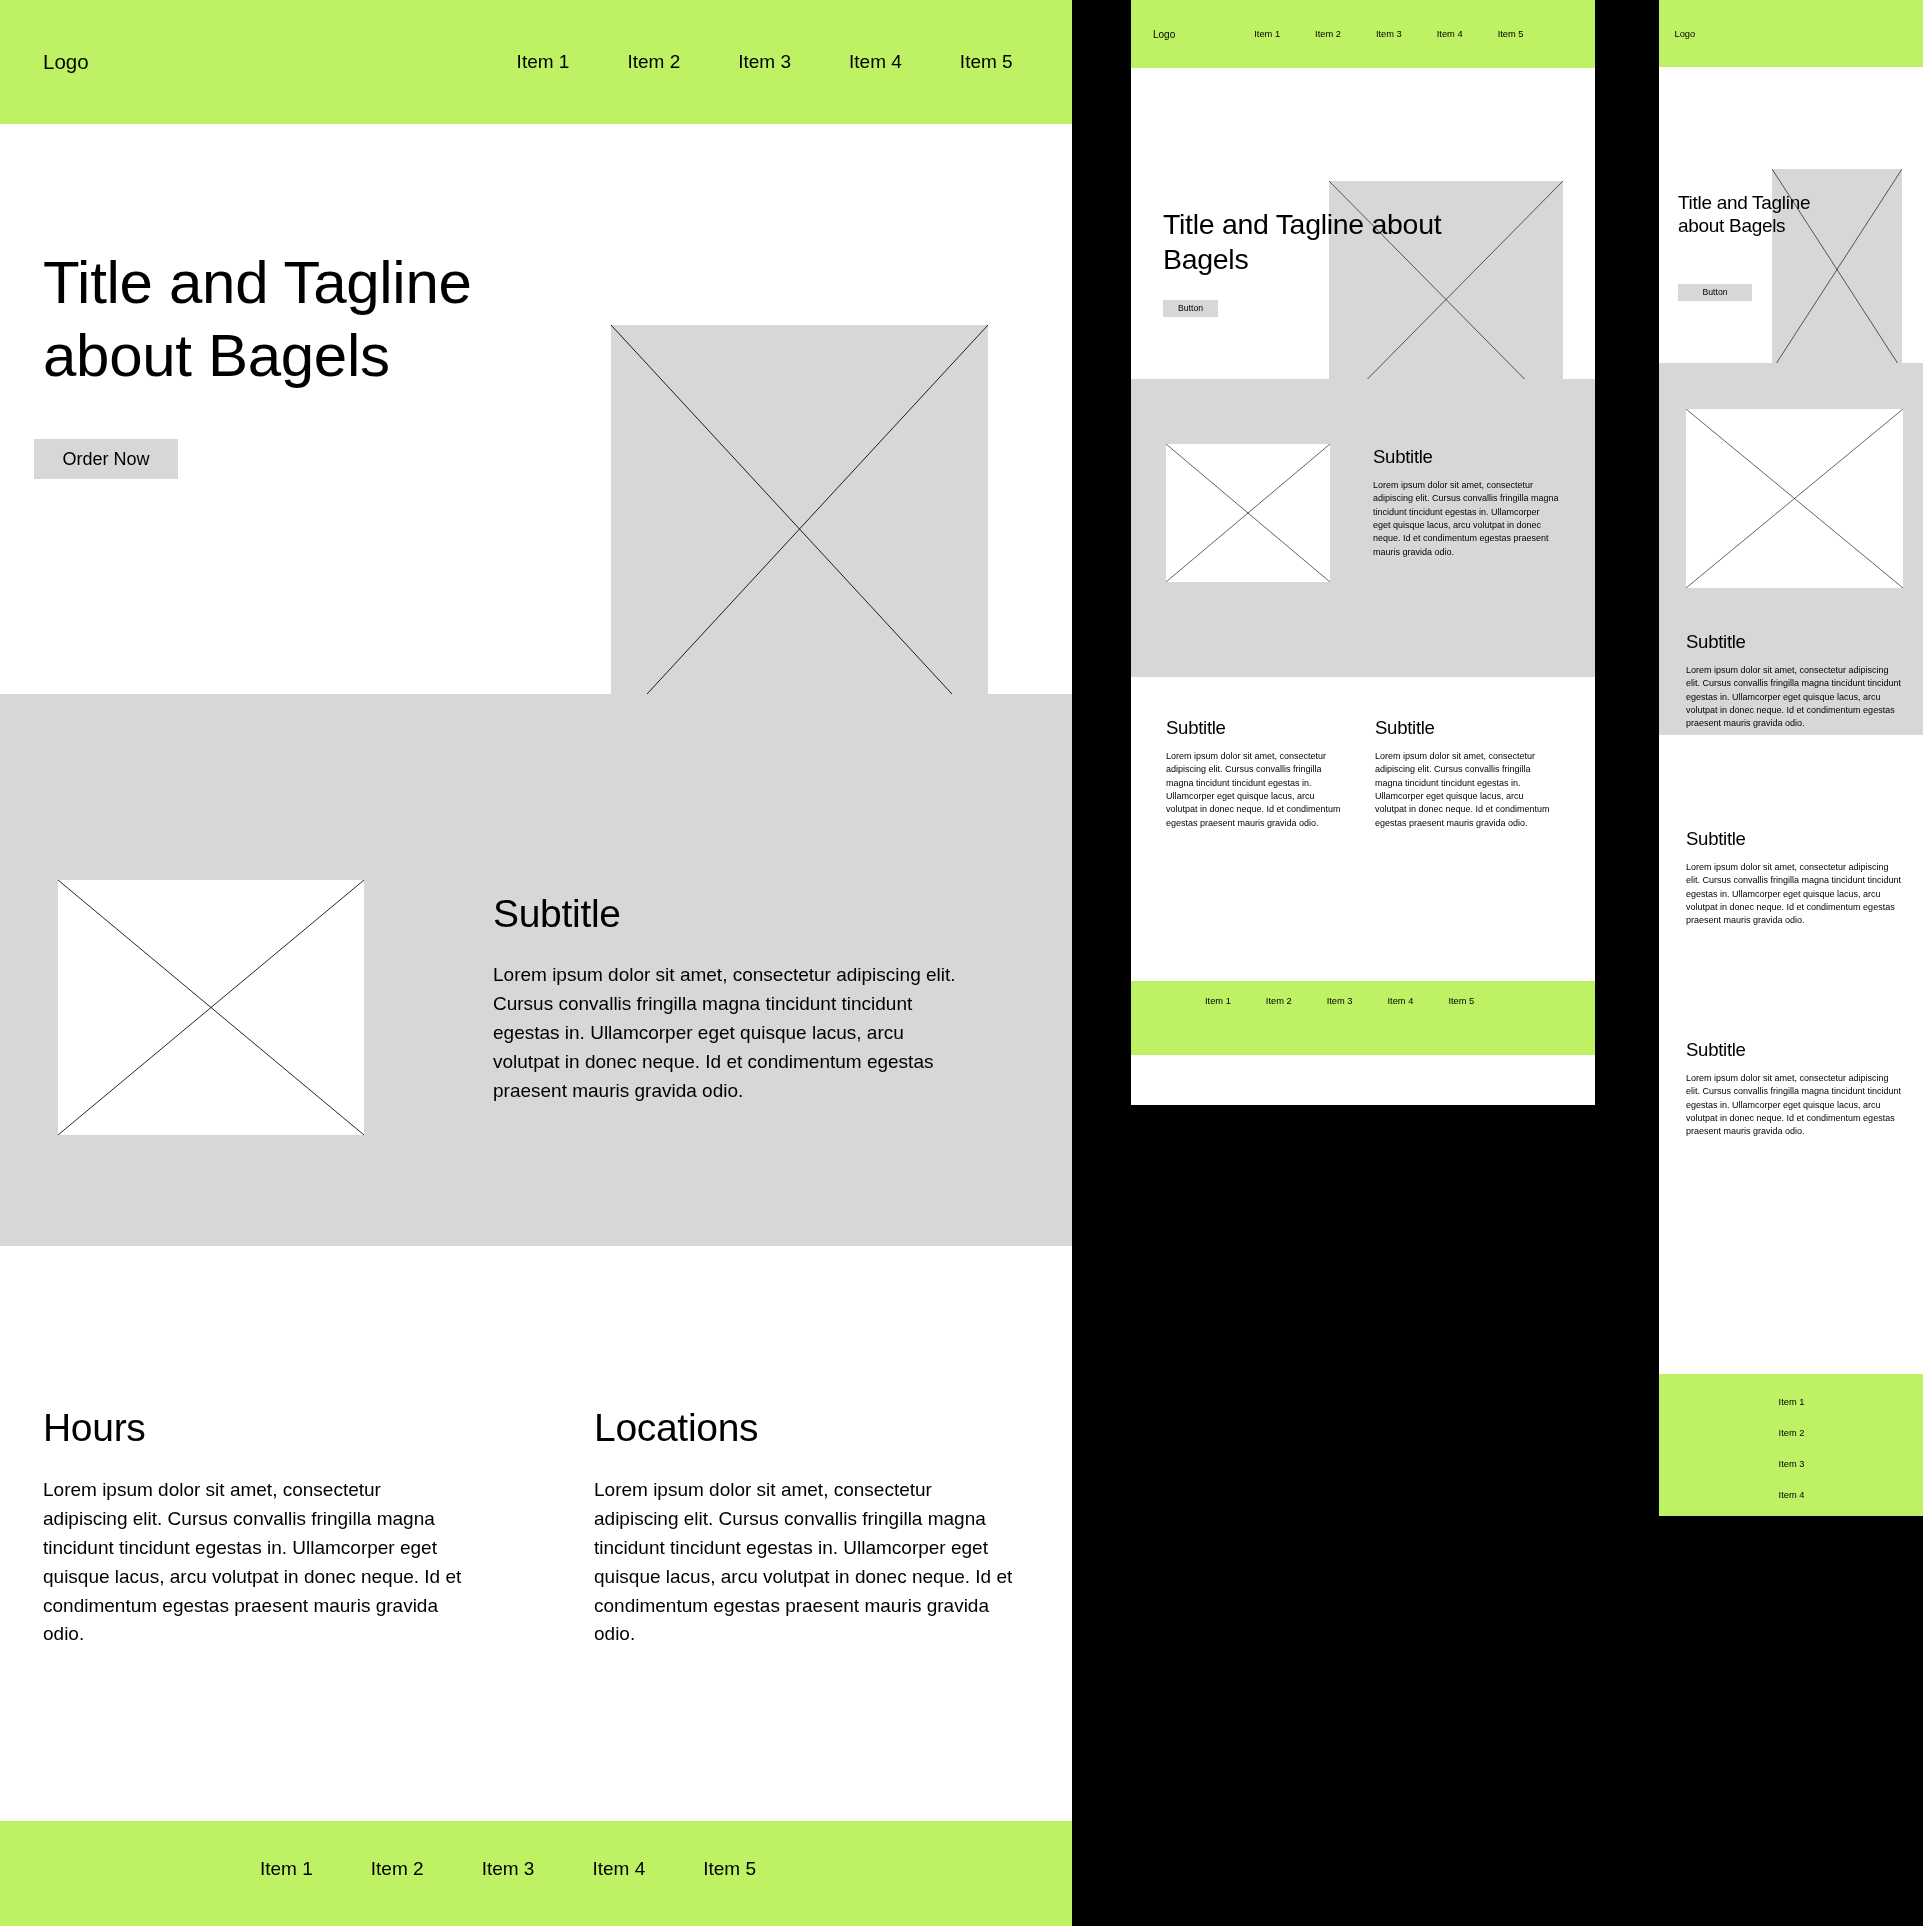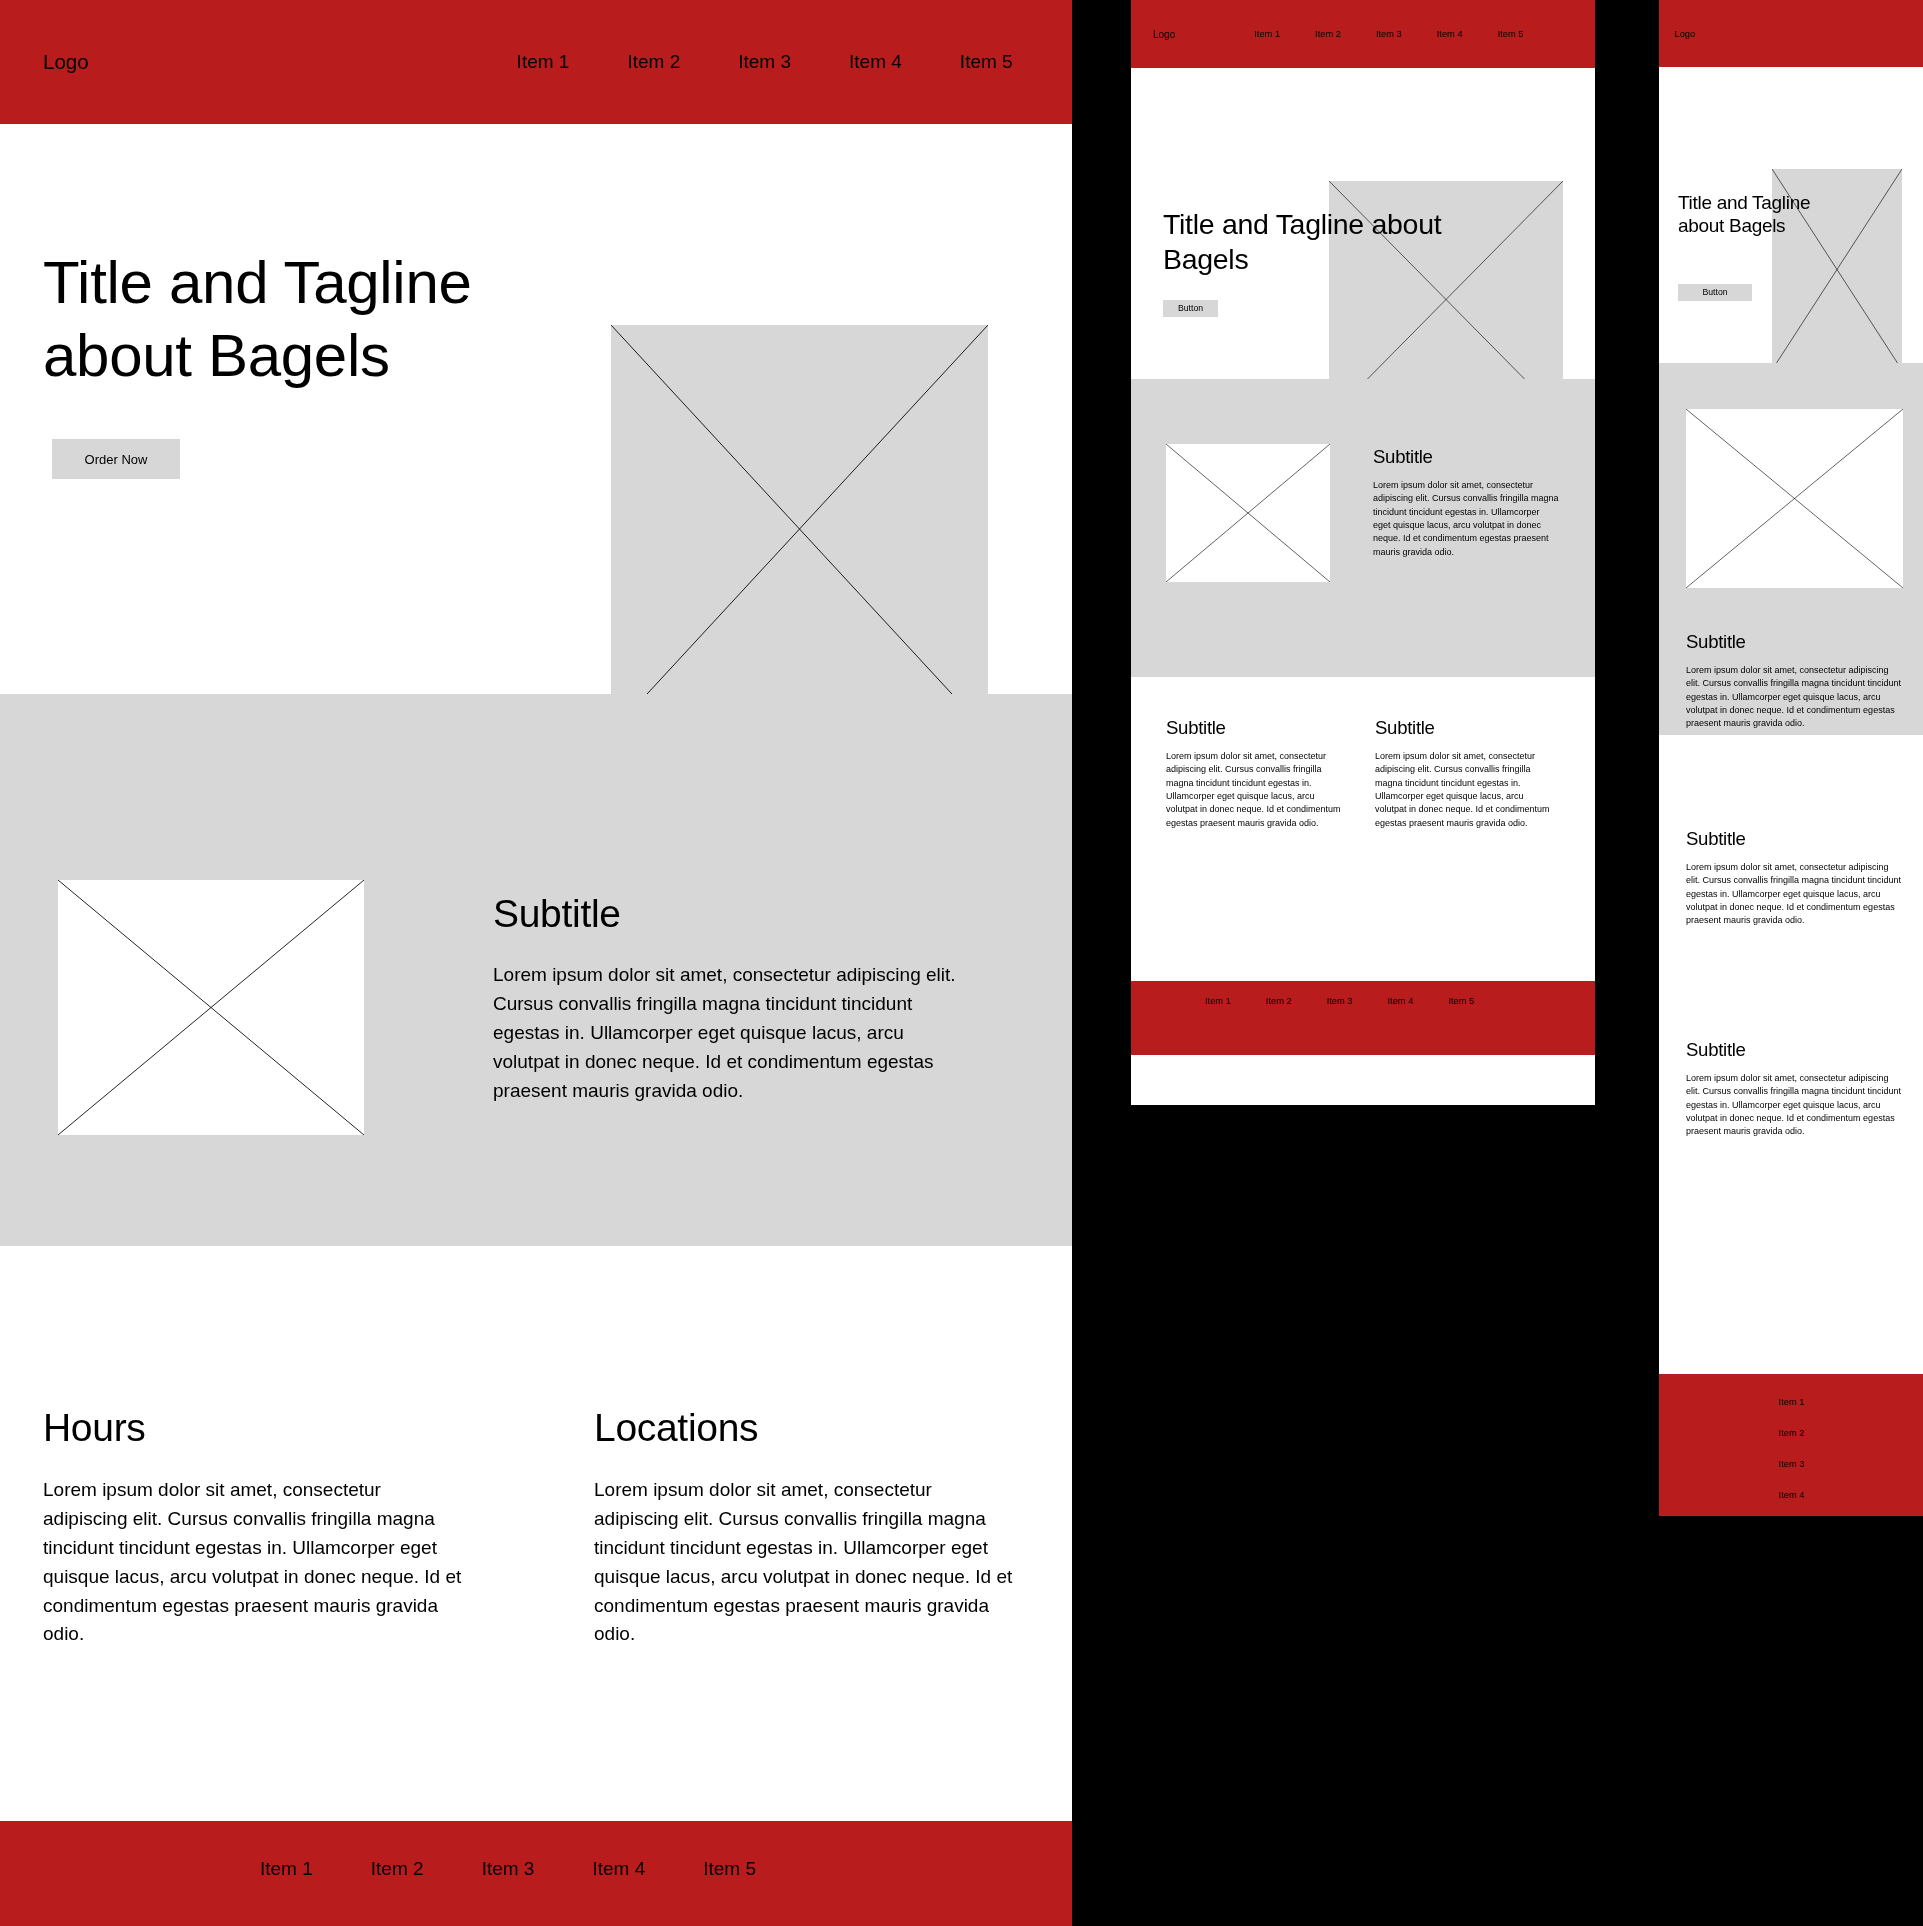--- a/index.html
+++ b/index.html
@@ -12,21 +12,21 @@
   }
   .stage {
     position: relative;
     width: 1924px;
     height: 1926px;
     background: #000000;
   }
 
   
   .panel { position: absolute; background: #ffffff; overflow: hidden; }
-  .bar-grey { background: #b91c1c; }
+  .bar-grey { background: #bef264; }
   .sect-white { background: #ffffff; }
   .sect-grey { background: #d7d7d7; }
 
   .ph { position: relative; display: block; }
   .ph svg { display: block; width: 100%; height: 100%; }
 
   .btn {
     display: inline-block;
     background: #d7d7d7;
     color: #000;
@@ -55,22 +55,22 @@
   #desktop .navlink { font-size: 19px; }
 
   #desktop .hero {
     height: 570px; position: relative; padding: 0 43px;
   }
   #desktop .hero-title {
     position: absolute; left: 43px; top: 122px;
     font-size: 60px; line-height: 1.22; width: 508px;
   }
   #desktop .hero-btn {
-    position: absolute; left: 52px; top: 315px;
-    width: 128px; height: 40px; font-size: 13px;
+    position: absolute; left: 34px; top: 315px;
+    width: 144px; height: 40px; font-size: 18px;
   }
   #desktop .hero-ph {
     position: absolute; left: 611px; top: 201px;
     width: 377px; height: 408px;
   }
 
   #desktop .feature {
     height: 552px; position: relative; padding: 0 43px;
   }
   #desktop .feature-ph {

